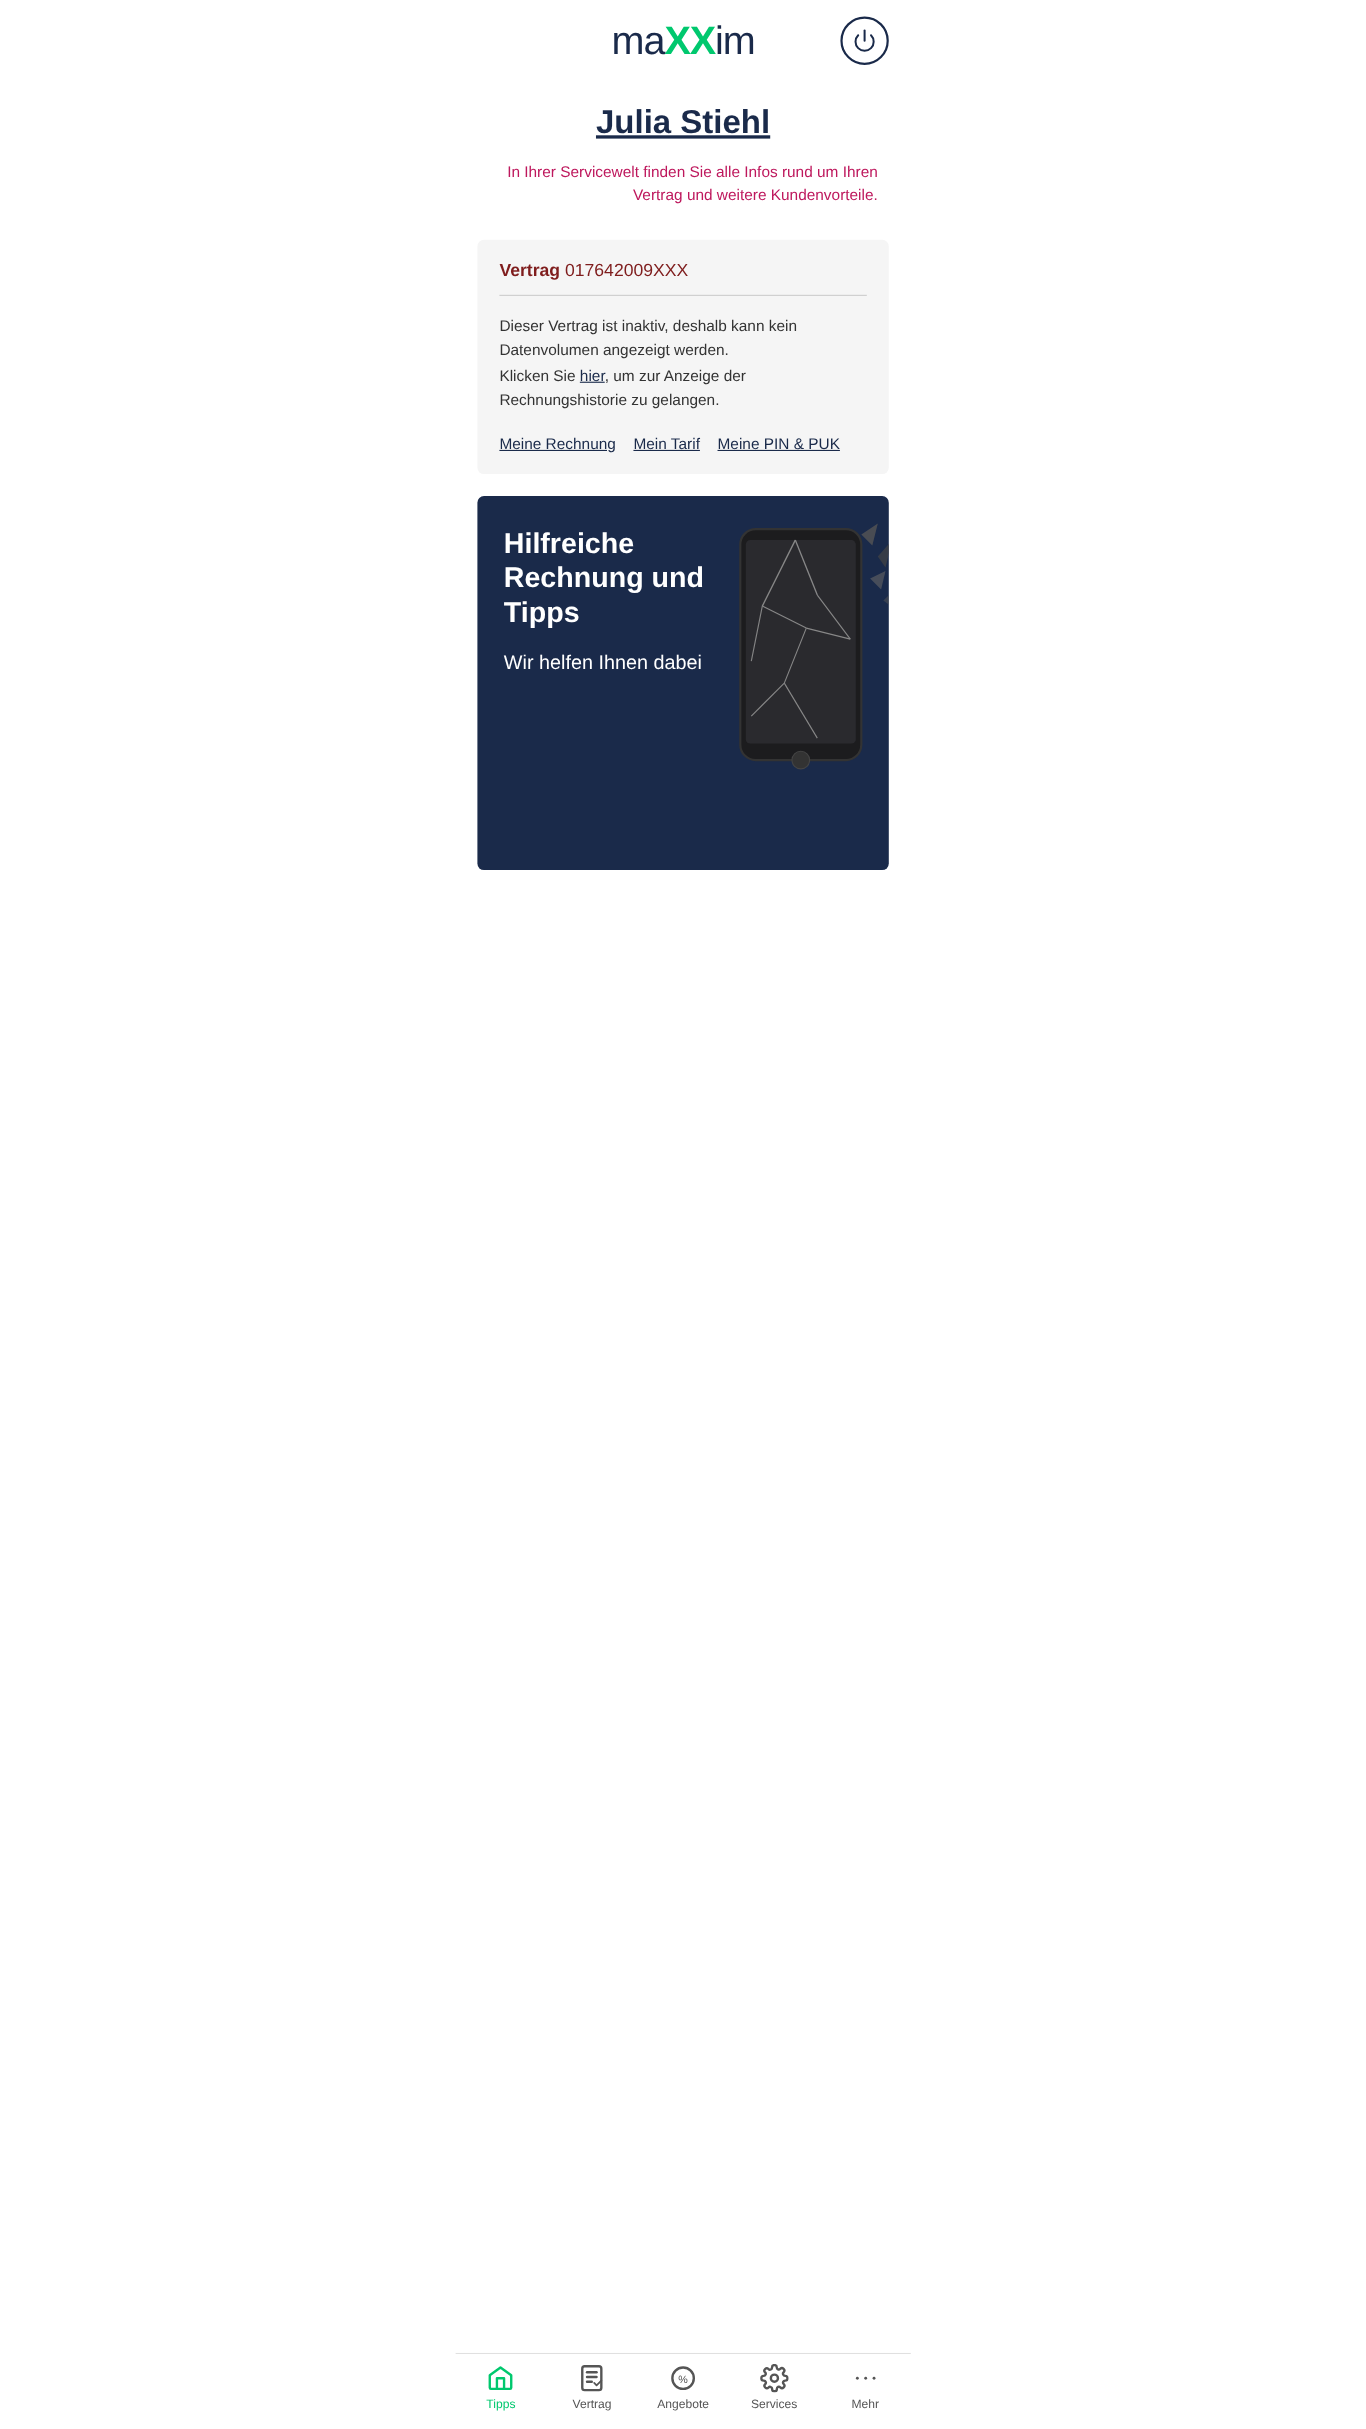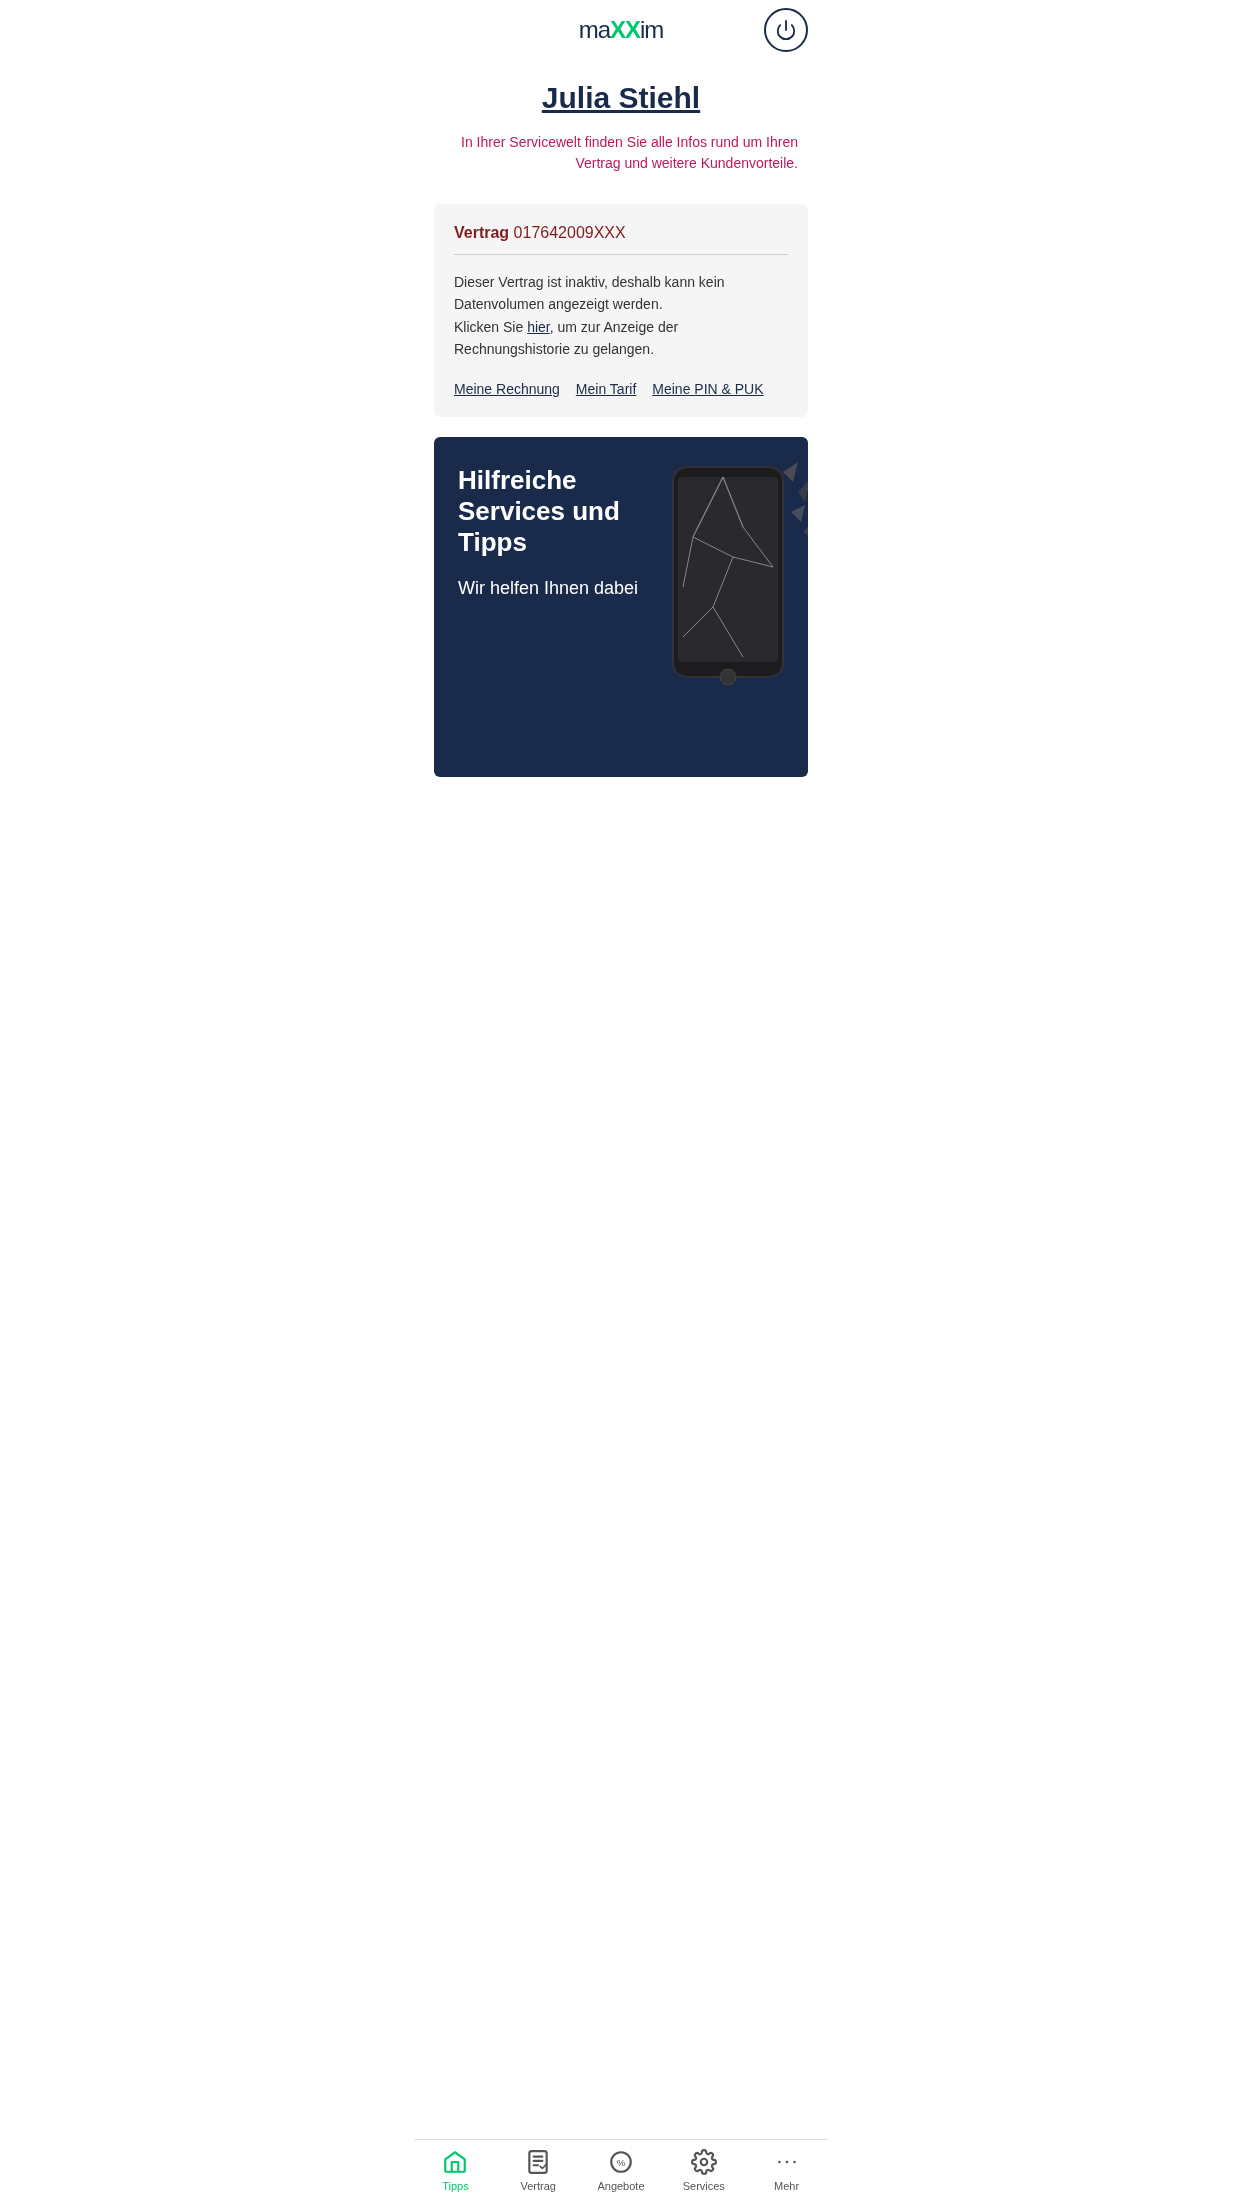--- a/index.html
+++ b/index.html
@@ -27,21 +27,21 @@
       padding: 16px 20px;
       position: relative;
     }
 
     .logo-container {
       display: flex;
       align-items: center;
     }
 
     .logo-text {
-      font-size: 24px;
+      font-size: 36px;
       font-weight: 400;
       color: #1a2a4a;
       letter-spacing: -1px;
     }
 
     .logo-x {
       color: #00c86e;
       font-weight: 700;
     }
 
@@ -270,21 +270,21 @@
     <span>Klicken Sie </span><a href="#">hier</a><span>, um zur Anzeige der Rechnungshistorie zu gelangen.</span>
   </div>
   <div class="contract-links">
     <a class="contract-link" href="#">Meine Rechnung</a>
     <a class="contract-link" href="#">Mein Tarif</a>
     <a class="contract-link" href="#">Meine PIN &amp; PUK</a>
   </div>
 </div>
 
 <div class="banner-section">
-  <div class="banner-title">Hilfreiche Services und Tipps</div>
+  <div class="banner-title">Hilfreiche Rechnung und Tipps</div>
   <div class="banner-footer">Wir helfen Ihnen dabei</div>
 
   <div class="phone-graphic">
     <svg width="170" height="260" viewBox="0 0 170 260" fill="none" xmlns="http://www.w3.org/2000/svg">
 
       <rect x="30" y="10" width="110" height="210" rx="14" ry="14" fill="#1c1c1e" stroke="#333" stroke-width="2"></rect>
 
       <rect x="35" y="20" width="100" height="185" rx="4" ry="4" fill="#2a2a2e"></rect>
 
       <line x1="80" y1="20" x2="50" y2="80" stroke="#888" stroke-width="1.2"></line>

